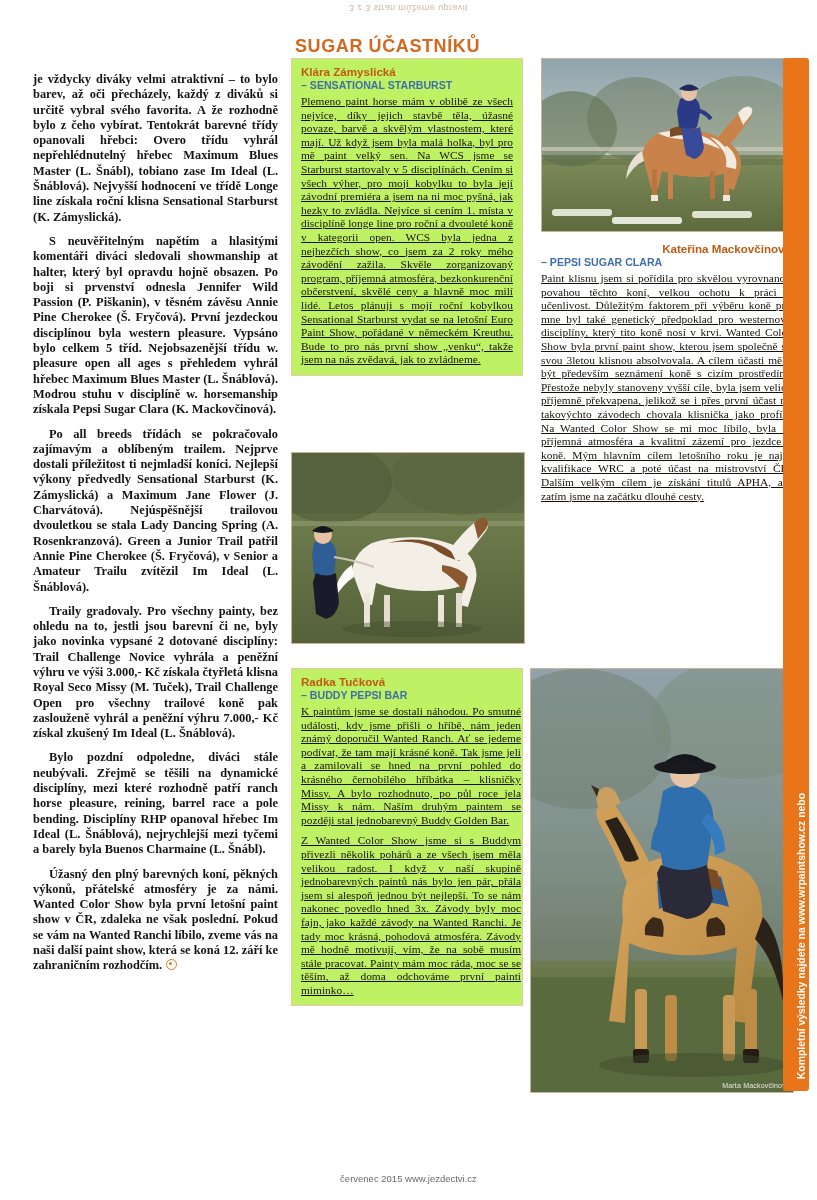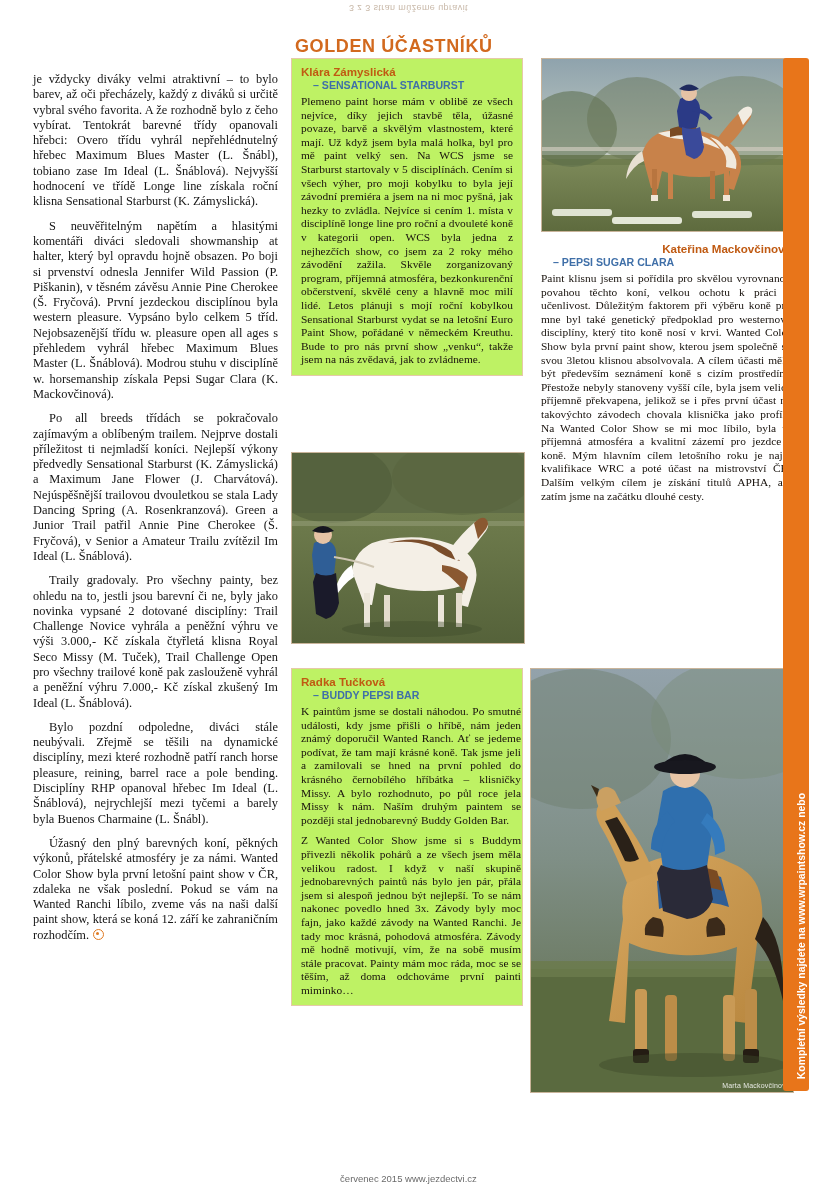--- a/index.html
+++ b/index.html
@@ -41,20 +41,21 @@
     left: 33px;
     width: 245px;
     font-size: 12.4px;
     line-height: 15.3px;
     text-align: justify;
     color: #141414;
   }
   .left-col p {
     margin: 0 0 0 0;
     text-indent: 16px;
+    font-weight: bold;
   }
   .left-col p.first { text-indent: 0; }
   .left-col p + p { margin-top: 9px; }
   .endmark {
     display: inline-block;
     width: 9px; height: 9px;
     border: 1.5px solid #e07a22;
     border-radius: 50%;
     margin-left: 4px;
     position: relative;
@@ -90,29 +91,29 @@
     font-weight: bold;
     font-size: 11.6px;
     color: #c05a12;
     margin: 0 0 1px 0;
   }
   .panel-sub {
     font-family: "Liberation Sans", sans-serif;
     font-weight: bold;
     font-size: 10.6px;
     color: #3f6fa8;
-    margin: 0 0 4px 12px;
+    margin: 0 0 4px 0;
   }
   .panel-body {
     font-size: 11.4px;
     line-height: 13.6px;
     text-align: justify;
     color: #17110c;
   }
-  .panel-body p { margin: 0 0 7px 0; }
+  .panel-body p { margin: 0 0 7px 0; text-decoration: underline; }
   .panel-body p:last-child { margin-bottom: 0; }
 
   
   #panel-klara {
     top: 58px;
     left: 291px;
     width: 232px;
     padding: 6px 9px 8px 9px;
     box-sizing: border-box;
   }
@@ -198,21 +199,21 @@
 </style>
 </head>
 <body>
 
 <div class="page">
 
   <div class="top-strip">
     <div class="top-strip-text">3 z 3 stran můžeme upravit</div>
   </div>
 
-  <div class="section-title">GOLDEN ÚČASTNÍKŮ</div>
+  <div class="section-title">SUGAR ÚČASTNÍKŮ</div>
 
   <div class="left-col">
     <p class="first">je vždycky diváky velmi atraktivní – to bylo barev, až oči přecházely, každý z diváků si určitě vybral svého favorita. A že rozhodně bylo z čeho vybírat. Tentokrát barevné třídy opanovali hřebci: Overo třídu vyhrál nepřehlédnutelný hřebec Maximum Blues Master (L. Šnábl), tobiano zase Im Ideal (L. Šnáblová). Nejvyšší hodnocení ve třídě Longe line získala roční klisna Sensational Starburst (K. Zámyslická).</p>
     <p>S neuvěřitelným napětím a hlasitými komentáři diváci sledovali showmanship at halter, který byl opravdu hojně obsazen. Po boji si prvenství odnesla Jennifer Wild Passion (P. Piškanin), v těsném závěsu Annie Pine Cherokee (Š. Fryčová). První jezdeckou disciplínou byla western pleasure. Vypsáno bylo celkem 5 tříd. Nejobsazenější třídu w. pleasure open all ages s přehledem vyhrál hřebec Maximum Blues Master (L. Šnáblová). Modrou stuhu v disciplíně w. horsemanship získala Pepsi Sugar Clara (K. Mackovčinová).</p>
     <p>Po all breeds třídách se pokračovalo zajímavým a oblíbeným trailem. Nejprve dostali příležitost ti nejmladší koníci. Nejlepší výkony předvedly Sensational Starburst (K. Zámyslická) a Maximum Jane Flower (J. Charvátová). Nejúspěšnější trailovou dvouletkou se stala Lady Dancing Spring (A. Rosenkranzová). Green a Junior Trail patřil Annie Pine Cherokee (Š. Fryčová), v Senior a Amateur Trailu zvítězil Im Ideal (L. Šnáblová).</p>
     <p>Traily gradovaly. Pro všechny painty, bez ohledu na to, jestli jsou barevní či ne, byly jako novinka vypsané 2 dotované disciplíny: Trail Challenge Novice vyhrála a peněžní výhru ve výši 3.000,- Kč získala čtyřletá klisna Royal Seco Missy (M. Tuček), Trail Challenge Open pro všechny trailové koně pak zaslouženě vyhrál a peněžní výhru 7.000,- Kč získal zkušený Im Ideal (L. Šnáblová).</p>
     <p>Bylo pozdní odpoledne, diváci stále neubývali. Zřejmě se těšili na dynamické disciplíny, mezi které rozhodně patří ranch horse pleasure, reining, barrel race a pole bending. Disciplíny RHP opanoval hřebec Im Ideal (L. Šnáblová), nejrychlejší mezi tyčemi a barely byla Buenos Charmaine (L. Šnábl).</p>
     <p><span>Úžasný den plný barevných koní, pěkných výkonů, přátelské atmosféry je za námi. Wanted Color Show byla první letošní paint show v ČR, zdaleka ne však poslední. Pokud se vám na Wanted Ranchi líbilo, zveme vás na naši další paint show, která se koná 12. září ke zahraničním rozhodčím.</span><span class="endmark"></span></p>
   </div>
 

